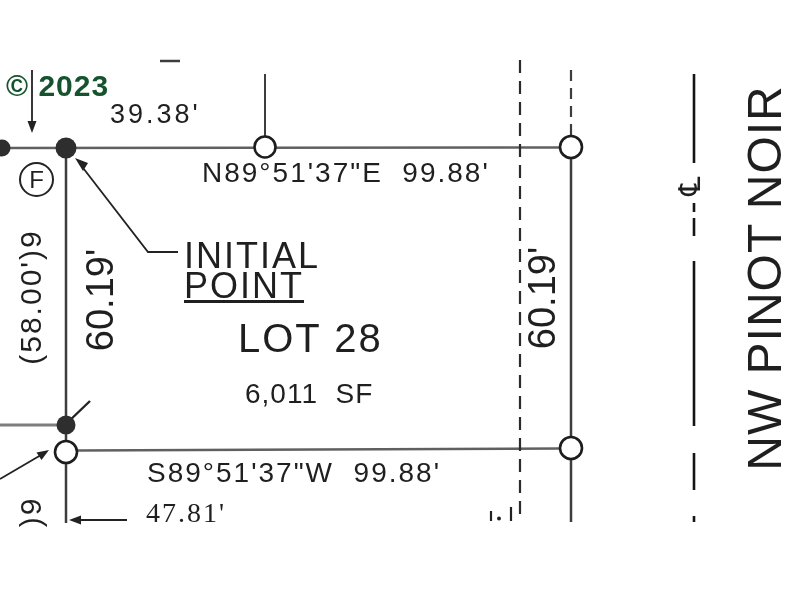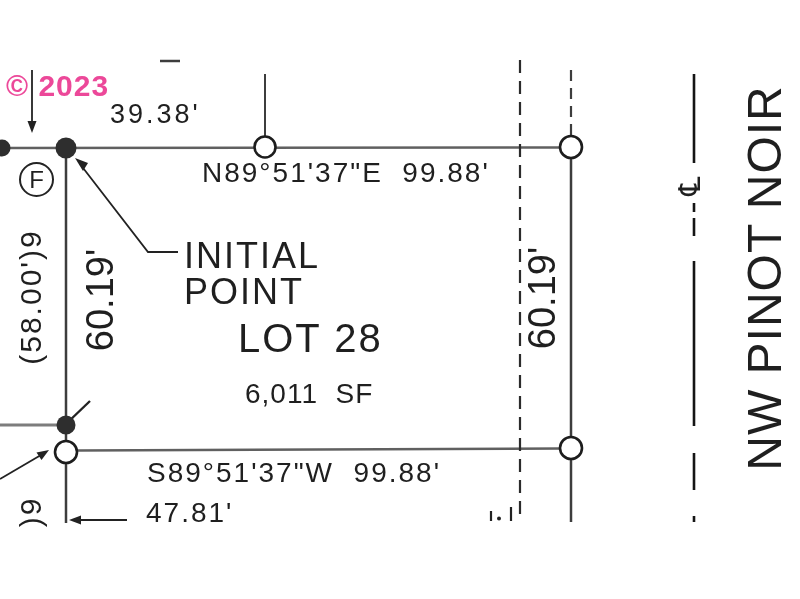--- a/index.html
+++ b/index.html
@@ -7,21 +7,21 @@
     position:relative;width:800px;height:599px;background:#ffffff;
     overflow:hidden;font-family:"Liberation Sans","DejaVu Sans",sans-serif;
   }
   svg{position:absolute;left:0;top:0;z-index:1;}
   .txt{
     position:absolute;z-index:2;color:#1f1f1f;line-height:1;
     white-space:pre;font-family:"Liberation Sans","DejaVu Sans",sans-serif;
   }
   .rot{transform:translate(-50%,-50%) rotate(-90deg);}
   .watermark{
-    z-index:0;color:#ec4899;font-weight:bold;font-size:30px;letter-spacing:1px;
+    z-index:0;color:#14532d;font-weight:bold;font-size:30px;letter-spacing:1px;
   }
   .dim{font-size:27px;letter-spacing:3px;}
   .bearing{font-size:28px;letter-spacing:2px;}
   .ip{font-size:36px;letter-spacing:2px;margin-top:32px;}
   .lot{font-size:40px;letter-spacing:2px;margin-top:17px;}
   .area{font-size:28px;letter-spacing:1px;margin-top:34px;}
   .vdim{font-size:38px;letter-spacing:0px;}
   .vrec{font-size:30px;letter-spacing:2px;}
   .street{font-size:48px;letter-spacing:1px;}
   .clsym{font-size:30px;font-family:"DejaVu Sans",sans-serif;}
@@ -87,25 +87,25 @@
 
   <div class="monF">
     <span>F</span>
   </div>
 
   <div class="txt dim" style="left:110px;top:101px;">39.38'</div>
   <div class="txt bearing" style="left:202px;top:159px;">N89°51'37"E  99.88'</div>
   <div class="txt bearing" style="left:147px;top:459px;">S89°51'37"W  99.88'</div>
 
   <div class="clip4781">
-    <span class="txt bearing inner" style="position:static;">47.81'</span>
+    <span class="txt bearing inner" style="position:static;font-family:Liberation Serif, serif;">47.81'</span>
   </div>
 
   <div class="txt ip" style="left:184px;top:206px;">INITIAL</div>
-  <div class="txt ip" style="left:184px;top:242px;">POINT</div>
+  <div class="txt ip" style="left:184px;top:236px;text-decoration:underline;">POINT</div>
 
   <div class="txt lot" style="left:238px;top:301px;">LOT 28</div>
   <div class="txt area" style="left:245px;top:346px;">6,011  SF</div>
 
   <div class="txt vrec rot" style="left:31px;top:297px;">(58.00')9</div>
   <div class="txt vdim rot" style="left:100px;top:300px;">60.19'</div>
   <div class="txt vdim rot" style="left:542px;top:298px;">60.19'</div>
   <div class="txt vrec rot" style="left:31px;top:512px;">)9</div>
   <div class="txt street rot" style="left:765px;top:278px;">NW PINOT NOIR</div>
   <div class="txt clsym rot" style="left:690px;top:186px;">℄</div>

